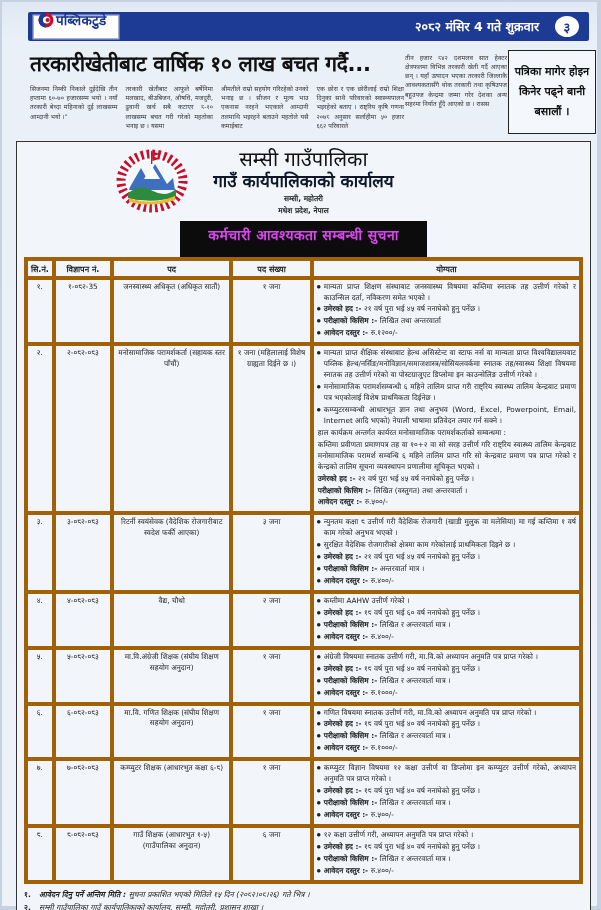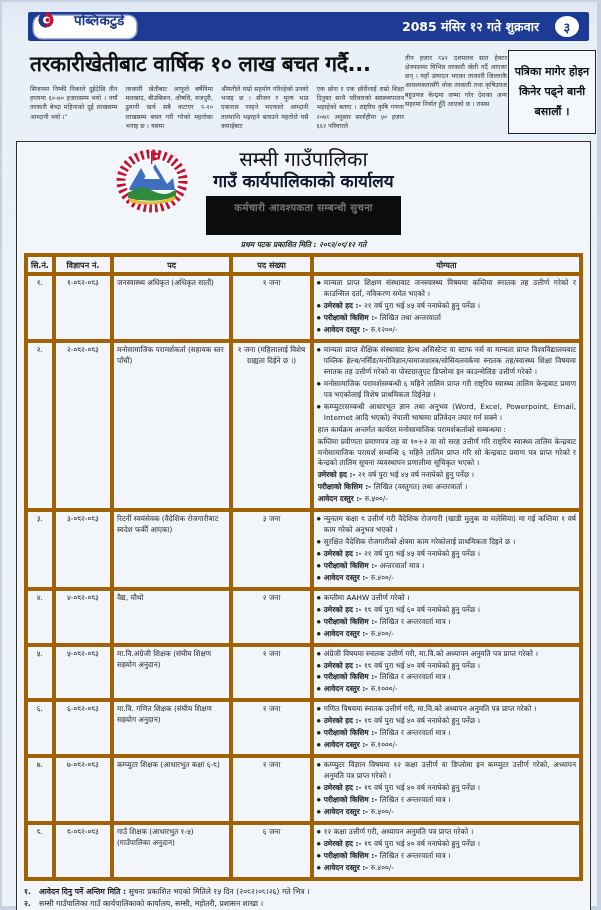--- a/index.html
+++ b/index.html
@@ -14,22 +14,22 @@
     background:linear-gradient(180deg,#dfe8f3 0,#eaf0f8 40px,#edf2f9 100%);
     box-sizing:border-box;padding:6px 6px 0 12px;
   }
   
   .masthead{
     display:flex;align-items:center;height:29px;
     margin:4px 2px 0 14px;padding:0 10px 0 6px;
     border-radius:2px;
   }
   .logo-pill{
-    background:#fff;border-radius:8px;height:22px;box-sizing:border-box;
-    display:flex;align-items:center;gap:20px;padding:2px 12px 16px 4px;
+    background:#fff;border-radius:0;height:22px;box-sizing:border-box;
+    display:flex;align-items:center;gap:2px;padding:2px 12px 16px 4px;
     box-shadow:0 0 0 1.5px rgba(255,255,255,.6);
   }
   .logo-text{font-weight:bold;font-size:13.5px;letter-spacing:.2px;}
   .mast-date{margin-left:auto;color:#fff;font-weight:bold;font-size:12.5px;}
   .page-badge{
     background:#fff;width:24px;height:21px;border-radius:50%;
     display:flex;align-items:center;justify-content:center;
     font-weight:bold;font-size:13px;margin-left:16px;
   }
   
@@ -50,63 +50,63 @@
   .notice{
     margin:0 0 0 2px;border:1.3px solid #333;background:#f2f6fb;
     padding:6px 7px 7px;position:relative;
   }
   .emblem{position:absolute;left:96px;top:6px;}
   .n-title1{text-align:center;font-size:20px;font-weight:normal;color:#111;line-height:1.15;}
   .n-title2{text-align:center;font-size:17px;font-weight:bold;color:#0f172a;line-height:1.2;}
   .n-addr{text-align:center;font-size:7.4px;font-weight:600;margin-top:2px;line-height:1.5;}
   .banner-wrap{text-align:center;margin-top:5px;}
   .banner{
-    display:inline-block;background:#0c0c0c;color:#737373;font-weight:bold;
-    font-size:10px;padding:4px 28px 21px;letter-spacing:.4px;
+    display:inline-block;background:#0c0c0c;color:#d946ef;font-weight:bold;
+    font-size:14px;padding:4px 28px 13px;letter-spacing:.4px;
   }
   .n-pub{text-align:center;font-size:7.4px;font-style:italic;font-weight:600;margin:4px 0 4px;}
   .n-intro{font-size:7.8px;line-height:1.55;text-align:justify;margin-bottom:4px;}
   table.vac{width:100%;border-collapse:collapse;table-layout:fixed;}
   .vac th,.vac td{border:4px solid #a16207;vertical-align:top;box-sizing:border-box;}
   .vac th{font-size:8px;padding:2px 1px;background:#f2f6fb;}
   .vac td{font-size:7.3px;line-height:1.5;padding:2px 3px;}
   .w-sn{width:5%;} .w-ad{width:10.5%;} .w-post{width:21.5%;} .w-cnt{width:14.5%;} .w-q{width:48.5%;}
   td.c-sn,td.c-ad{text-align:center;}
   td.c-cnt{text-align:center;}
-  td.c-post{text-align:left;}
+  td.c-post{text-align:center;}
   .qline{display:flex;gap:3px;margin-bottom:1px;}
   .qline .bul{flex:none;font-size:4.6px;line-height:10.5px;}
   .qline .qt{flex:1;text-align:justify;}
   .qline.nobul{padding-left:1px;}
   .qline.boldline .qt{font-weight:normal;}
   .lead{font-weight:bold;}
   
   .notes{margin-top:5px;font-size:7.6px;line-height:1.55;}
   .note{display:flex;gap:4px;margin-bottom:1px;}
   .note-num{flex:none;width:11px;font-weight:bold;}
-  .note-body{flex:1;text-align:justify;}
+  .note-body{flex:1;text-align:justify;font-style:italic;}
 </style>
 </head>
 <body>
 
 <div class="paper">
 
   <div class="masthead" style="background:#1d3a94;">
     <div class="logo-pill">
       <span style="display:flex;">
         <svg width="16" height="16" viewBox="0 0 16 16">
           <circle cx="8" cy="8" r="7.5" fill="#c8102e"></circle>
           <path d="M8 .5 a7.5 7.5 0 0 0 0 15 z" fill="#1d3a94"></path>
           <circle cx="8.6" cy="8" r="3.6" fill="#fff"></circle>
           <circle cx="9.6" cy="8" r="2.1" fill="#c8102e"></circle>
         </svg>
       </span>
       <span class="logo-text" style="color:#17338c;">पब्लिकटुडे</span>
     </div>
-    <span class="mast-date">2085 मंसिर १२ गते शुक्रवार</span>
+    <span class="mast-date">२०८२ मंसिर 4 गते शुक्रवार</span>
     <span class="page-badge" style="color:#1d3a94;">३</span>
   </div>
 
   <div class="news">
     <div class="news-left">
       <div class="headline">तरकारीखेतीबाट वार्षिक १० लाख बचत गर्दै...</div>
       <div class="cols">
           <div class="newscol">सिजनमा निम्की निकाले दुईदेखि तीन हप्तामा ६०-७० हजारसम्म भयो । नयाँ तरकारी बेच्दा महिनाको दुई लाखसम्म आम्दानी भयो ।"</div>
           <div class="newscol">तरकारी खेतीबाट आफूले बर्षेनिमा मलखाद, बीउबिजन, औषधि, मजदुरी, ढुवानी खर्च सबै कटाएर ८-१० लाखसम्म बचत गरी गरेको महतोका भनाइ छ । यसमा</div>
           <div class="newscol">श्रीमतीले राम्रो सहयोग गरिरहेको उनको भनाइ छ । सीजन र मूल्य भाउ एकनास नरहने भएकाले आम्दानी तलमाथि भइरहने बताउने महतोले यसै कमाईबाट</div>
@@ -126,24 +126,27 @@
         <path d="M17 39 L28 20 L34 31 L42 16 L54 36 L60 30 L62 42 L16 42 Z" fill="#3f6fbf"></path>
         <path d="M31 31 L39 18 L47 31 Z" fill="#ffffff"></path>
         <path d="M15 45 Q28 35 40 43 Q53 50 63 41 L63 49 Q39 56 15 50 Z" fill="#2e8b3d"></path>
         <path d="M16 50 Q39 58 62 48 L62 52 Q39 60 16 54 Z" fill="#e3bd3a"></path>
         <rect x="38" y="3" width="1.3" height="13" fill="#6d4320"></rect>
         <path d="M39.3 3.5 l8 2.4 -8 2.4 z M39.3 8.3 l8 2.4 -8 2.4 z" fill="#c8102e"></path>
       </svg>
     </div>
     <div class="n-title1">सम्सी गाउँपालिका</div>
     <div class="n-title2">गाउँ कार्यपालिकाको कार्यालय</div>
+    <div class="n-addr">
+      <div>सम्सी, महोतरी</div>
+      <div>मधेश प्रदेश, नेपाल</div>
+    </div>
     <div class="banner-wrap">
       <span class="banner">कर्मचारी आवश्यकता सम्बन्धी सुचना</span>
     </div>
-    <div class="n-pub">प्रथम पटक प्रकाशित मिति : २०८२/०८/१२ गते</div>
 
     <table class="vac">
       <colgroup>
           <col class="w-sn">
           <col class="w-ad">
           <col class="w-post">
           <col class="w-cnt">
           <col class="w-q">
         </colgroup>
       <thead>
@@ -151,21 +154,21 @@
           <th>सि.नं.</th>
           <th>विज्ञापन नं.</th>
           <th>पद</th>
           <th>पद संख्या</th>
           <th>योग्यता</th>
         </tr>
       </thead>
       <tbody>
           <tr>
             <td class="c-sn">१.</td>
-            <td class="c-ad">१-०८२-०८३</td>
+            <td class="c-ad">१-०८२-35</td>
             <td class="c-post">जनस्वास्थ्य अधिकृत (अधिकृत सातौं)</td>
             <td class="c-cnt">१ जना</td>
             <td class="c-q">
               <div class="qline">
                 <span class="bul">●</span>
                 <span class="qt">मान्यता प्राप्त शिक्षण संस्थाबाट जनस्वास्थ्य विषयमा कम्तिमा स्नातक तह उत्तीर्ण गरेको र काउन्सिल दर्ता, नविकरण समेत भएको ।</span>
               </div>
               <div class="qline">
                 <span class="bul">●</span>
                 <span class="qt"><b class="lead">उमेरको हद :- </b>२१ वर्ष पुरा भई ४५ वर्ष ननाघेको हुनु पर्नेछ ।</span>

